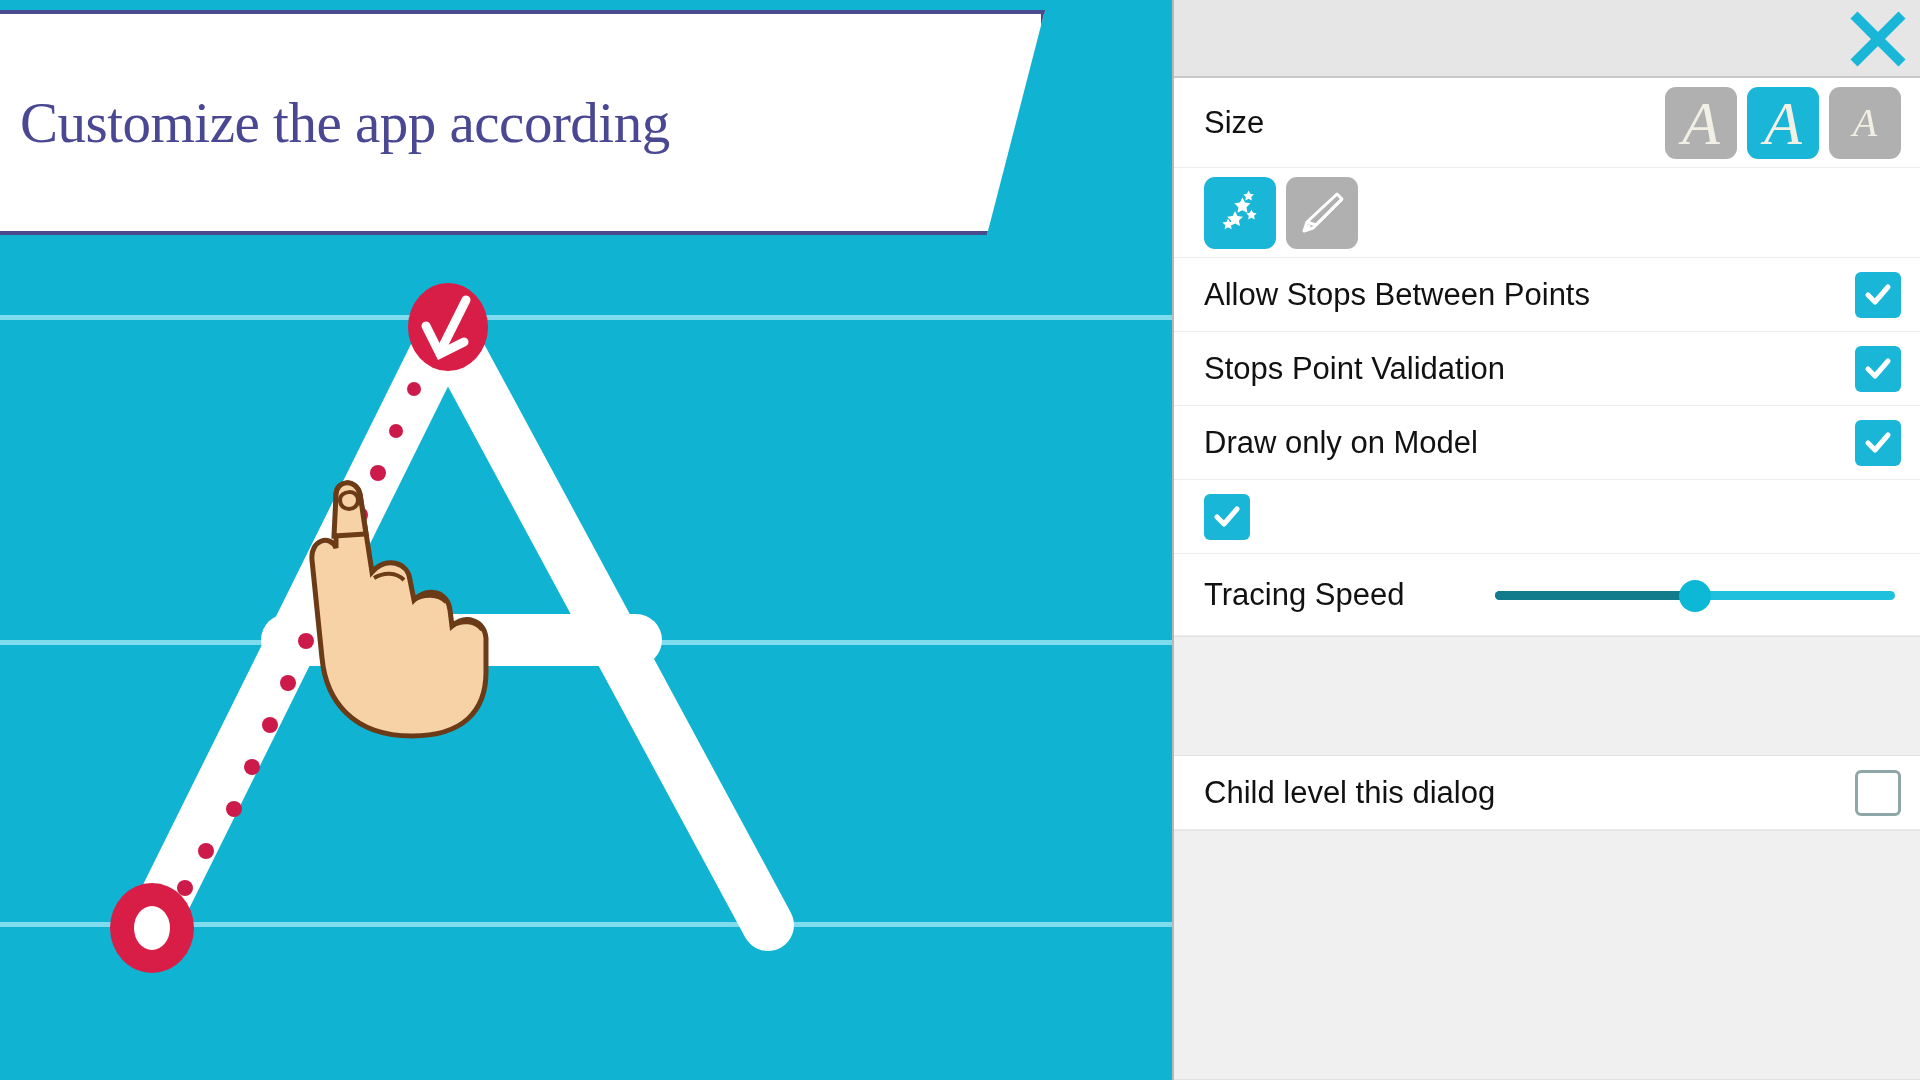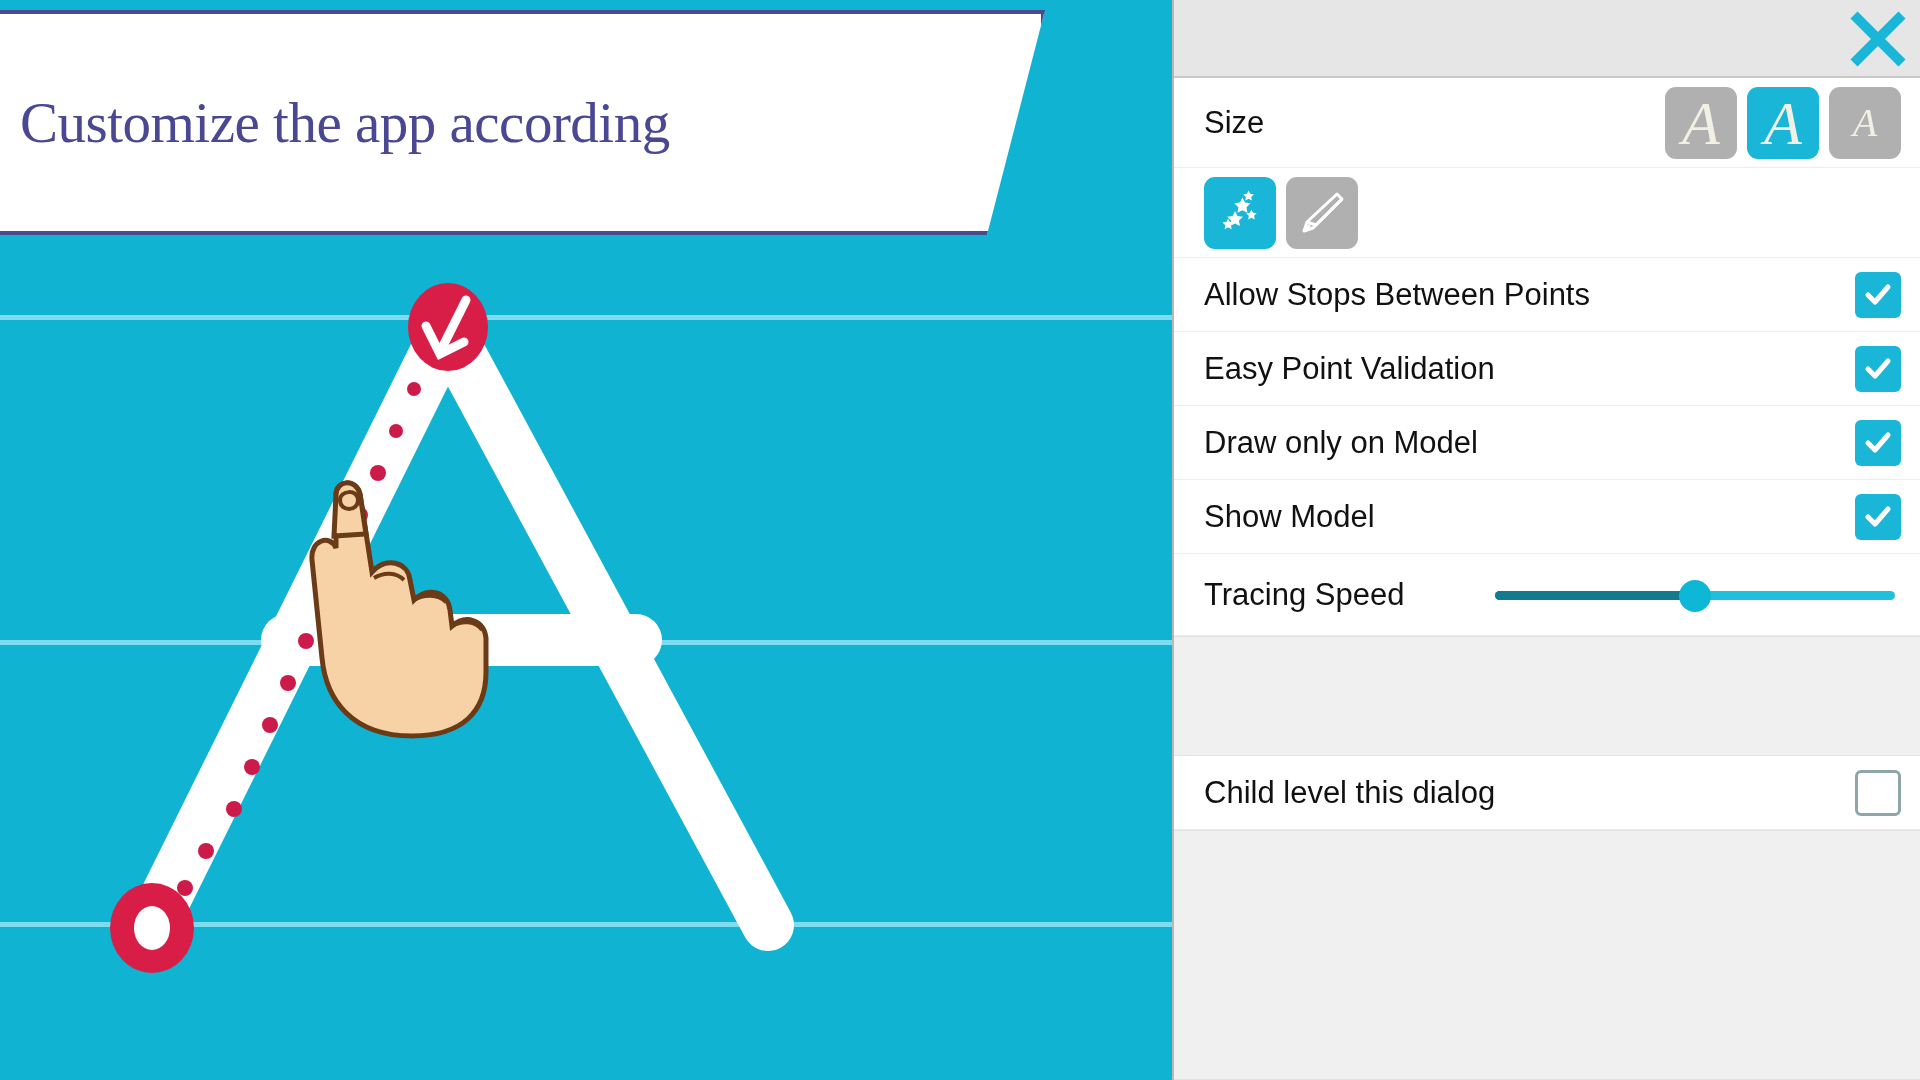--- a/index.html
+++ b/index.html
@@ -293,39 +293,38 @@
     <div class="row row-chk">
       <div class="row-label">Allow Stops Between Points</div>
       <div class="checkbox on">
         <svg width="30" height="30" viewBox="0 0 30 30">
           <polyline points="5,15 12,22 25,7" fill="none" stroke="#ffffff" stroke-width="5" stroke-linecap="round" stroke-linejoin="round"></polyline>
         </svg>
       </div>
     </div>
 
     <div class="row row-chk">
-      <div class="row-label">Easy Point Validation</div>
+      <div class="row-label">Stops Point Validation</div>
       <div class="checkbox on">
         <svg width="30" height="30" viewBox="0 0 30 30">
           <polyline points="5,15 12,22 25,7" fill="none" stroke="#ffffff" stroke-width="5" stroke-linecap="round" stroke-linejoin="round"></polyline>
         </svg>
       </div>
     </div>
 
     <div class="row row-chk">
       <div class="row-label">Draw only on Model</div>
       <div class="checkbox on">
         <svg width="30" height="30" viewBox="0 0 30 30">
           <polyline points="5,15 12,22 25,7" fill="none" stroke="#ffffff" stroke-width="5" stroke-linecap="round" stroke-linejoin="round"></polyline>
         </svg>
       </div>
     </div>
 
     <div class="row row-chk">
-      <div class="row-label">Show Model</div>
       <div class="checkbox on">
         <svg width="30" height="30" viewBox="0 0 30 30">
           <polyline points="5,15 12,22 25,7" fill="none" stroke="#ffffff" stroke-width="5" stroke-linecap="round" stroke-linejoin="round"></polyline>
         </svg>
       </div>
     </div>
 
     <div class="row row-slider">
       <div class="row-label">Tracing Speed</div>
       <div class="slider-wrap">

